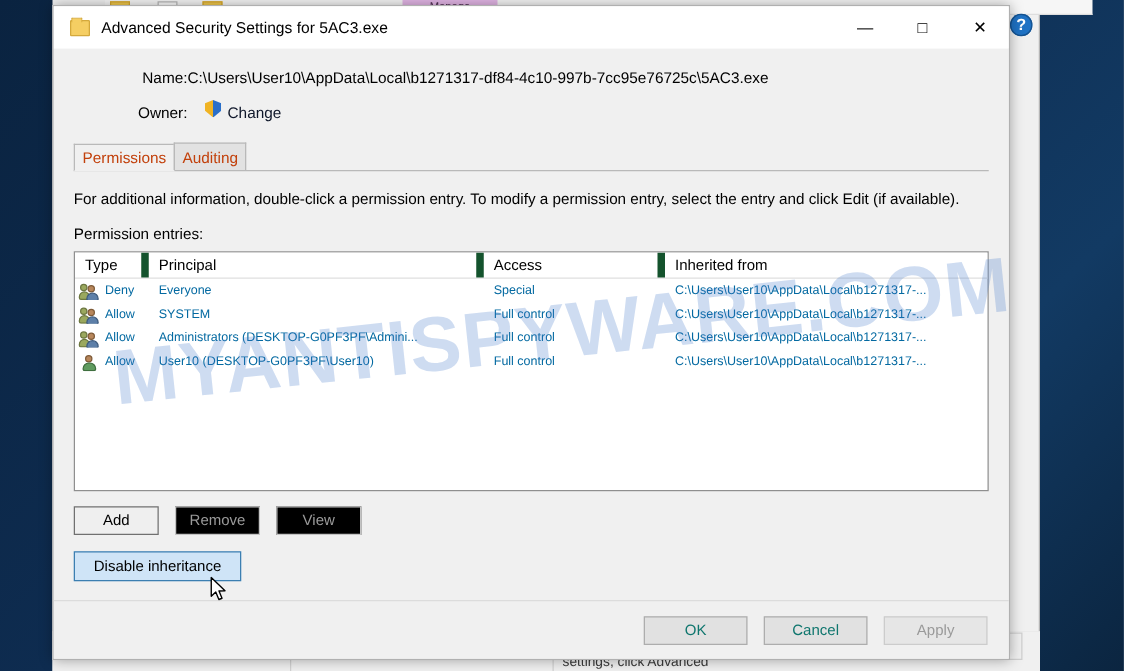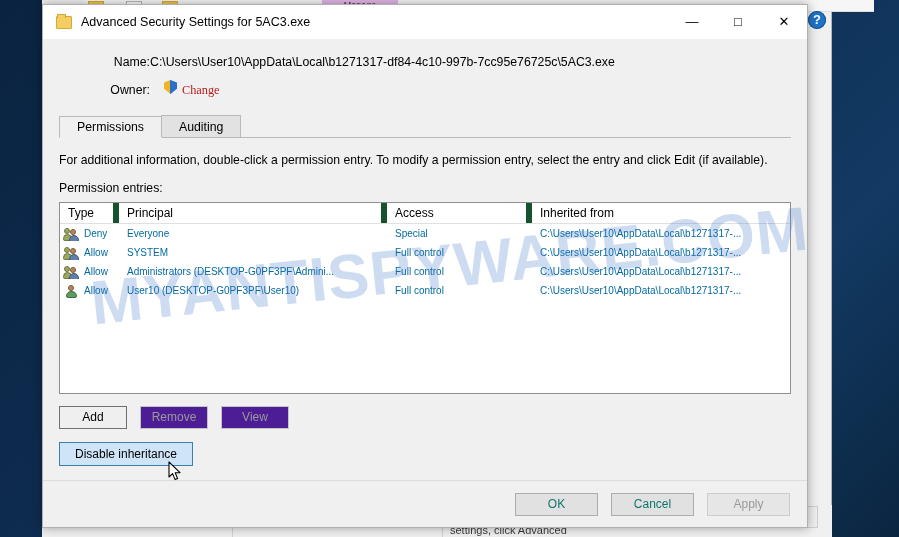--- a/index.html
+++ b/index.html
@@ -112,29 +112,29 @@
   #row-name { margin-top:16px; }
   #row-owner { margin-top:11px; }
   .kv-label { width:91px; flex:0 0 auto; }
   .kv-value { white-space:nowrap; }
   #shield {
     display:inline-block; width:13px; height:14px; margin:0 5px 0 14px;
     vertical-align:-2px;
     background:linear-gradient(90deg,#f0b323 0 50%, #2a6fc9 50% 100%);
     clip-path: polygon(50% 0,100% 18%,100% 62%,50% 100%,0 62%,0 18%);
   }
-  #change-link { color:#b91c1c;font-family:Liberation Serif, serif; }
+  #change-link { color:#0f172a; }
 
   
   #tabs {
     margin-top:18px; display:flex; align-items:flex-end; height:22px;
     border-bottom:1px solid #b9b9b9; position:relative; z-index:2;
   }
   .tab {
-    height:22px; padding:0 17px; font-size:12.3px; color:#000000;
+    height:22px; padding:0 6px; font-size:12.3px; color:#c2410c;
     display:flex; align-items:center;
     background:#e2e2e2; border:1px solid #b9b9b9; border-bottom:none;
     margin-right:-1px;
   }
   .tab.active { background:#f0f0f0; border-bottom:1px solid #f0f0f0; margin-bottom:-1px; }
 
   #info-text { margin-top:15px; font-size:12.2px; color:#000; }
   #entries-label { margin-top:14px; font-size:12.2px; color:#000; }
 
   
@@ -174,21 +174,21 @@
   .usr-icon.single .head.h1 { left:4px; top:1px; background:#b7865b; border-color:#7e5a37; }
   .usr-icon.single .body.b1 { left:2px; top:7px; width:11px; background:#5f9b5f; border:1px solid #3f6f3f; }
 
   
   #action-row { margin-top:12px; display:flex; gap:13px; }
   .btn {
     height:23px; font-size:12px; text-align:center; line-height:21px;
     border:1px solid #adadad; background:#e1e1e1; color:#000;
   }
   .btn.w86 { width:68px; }
-  .btn.disabled { color:#9a9a9a; border-color:#c4c4c4; background:#4c1d95; }
+  .btn.disabled { color:#9a9a9a; border-color:#c4c4c4; background:#000000; }
   #btn-add { background:#efefef; border:1px solid #707070; }
 
   #inherit-row { margin-top:13px; }
   #btn-disable-inheritance {
     width:134px; height:24px; font-size:12px; line-height:22px; text-align:center;
     background:#cfe4f7; border:1px solid #3c7fb1; color:#000;
   }
   #footer {
     height:47px; flex:0 0 auto; background:#f0f0f0;
     border-top:1px solid #dcdcdc;

